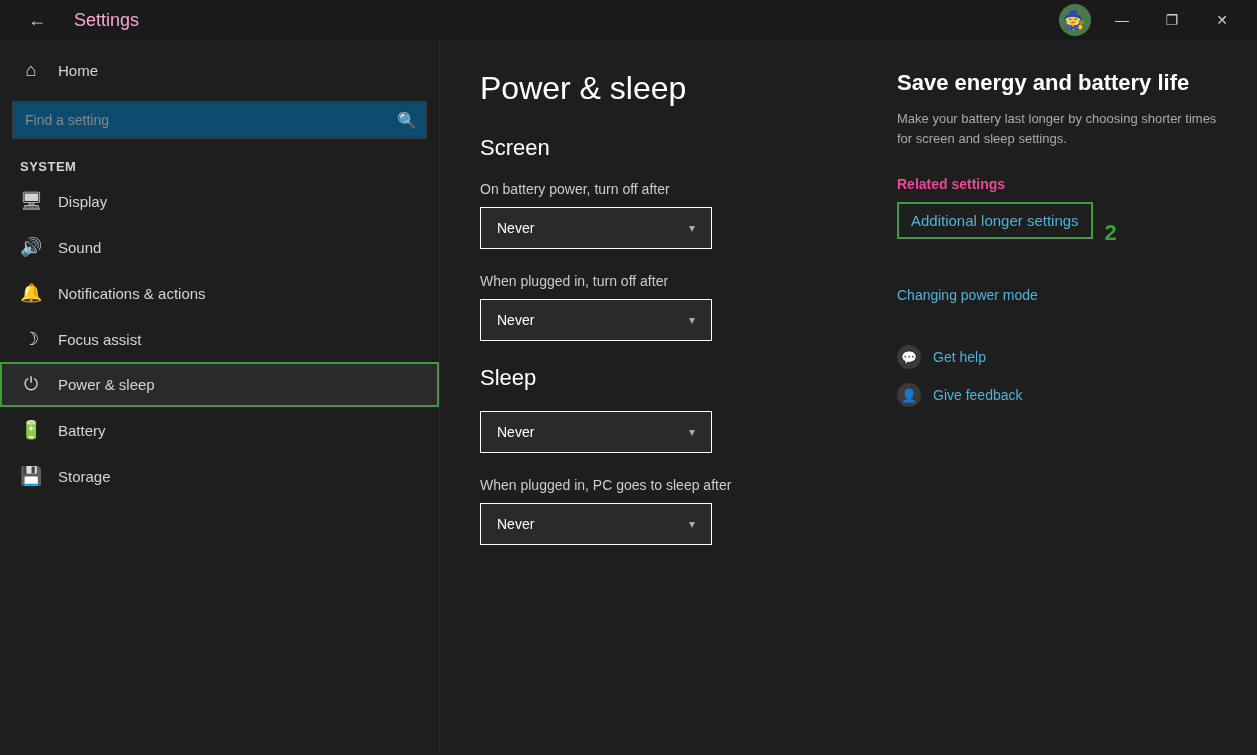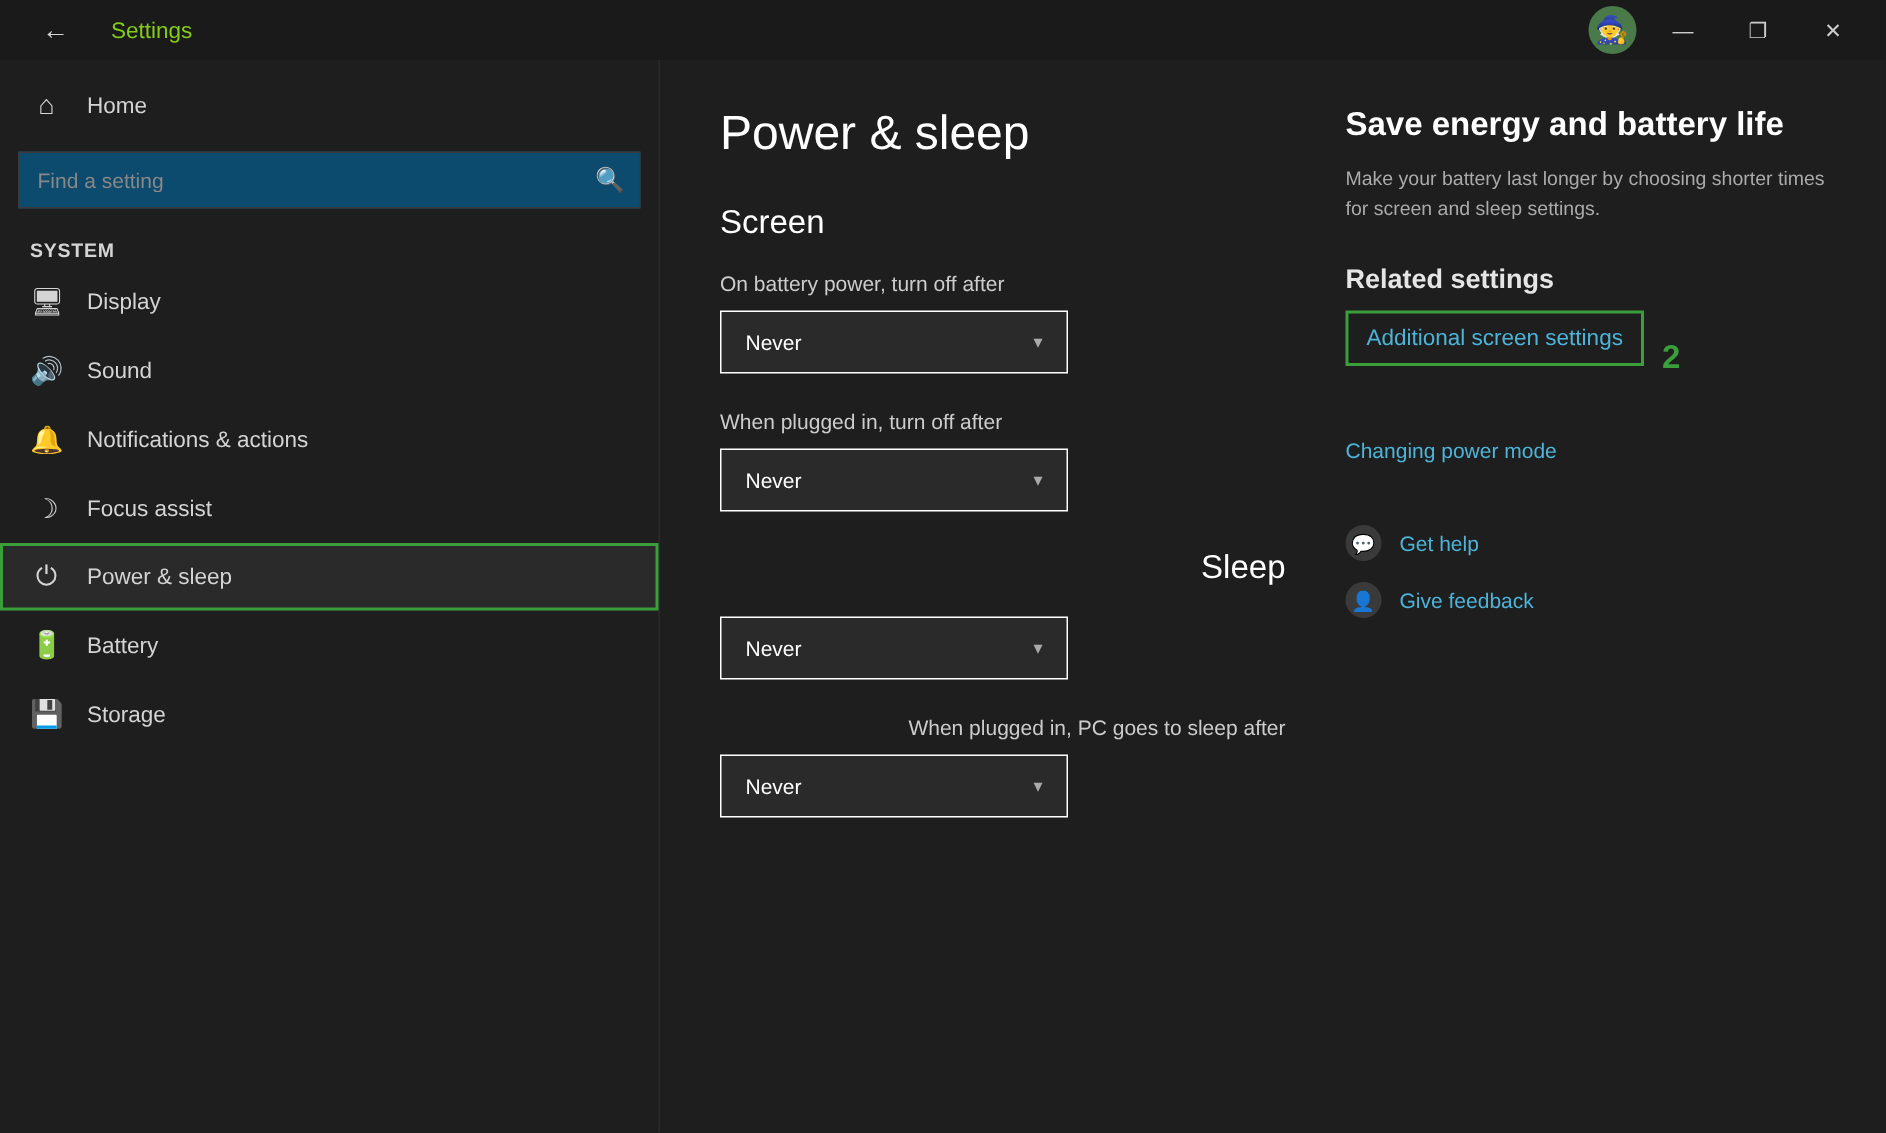--- a/index.html
+++ b/index.html
@@ -23,22 +23,22 @@
       justify-content: space-between;
       padding: 0 12px;
       flex-shrink: 0;
     }
     .title-bar-left {
       display: flex;
       align-items: center;
       gap: 12px;
     }
     .title-bar-title {
-      font-size: 15px;
-      color: #84cc16;
+      font-size: 18px;
+      color: #f9a8d4;
     }
     .title-bar-controls {
       display: flex;
       align-items: center;
       gap: 4px;
     }
     .title-bar-btn {
       width: 46px;
       height: 40px;
       background: transparent;
@@ -196,23 +196,23 @@
       color: #ffffff;
       margin-bottom: 13px;
     }
     .right-desc {
       font-size: 13px;
       color: #aaaaaa;
       line-height: 1.5;
       margin-bottom: 28px;
     }
     .related-settings-label {
-      font-size: 18px;
+      font-size: 14px;
       font-weight: 600;
-      color: #e5e5e5;
+      color: #ec4899;
       margin-bottom: 10px;
     }
     .link-item {
       display: inline-block;
       color: #4db4d8;
       font-size: 14px;
       cursor: pointer;
       text-decoration: none;
       margin-bottom: 28px;
     }
@@ -256,21 +256,21 @@
       height: 24px;
       background: #3a3a3a;
       border-radius: 50%;
       display: flex;
       align-items: center;
       justify-content: center;
       font-size: 13px;
       color: #aaa;
       flex-shrink: 0;
     }
-    .sleep-section { margin-top: 24px; text-align: right; }
+    .sleep-section { margin-top: 24px; }
   </style>
 </head>
 <body>
 
 <div class="title-bar">
   <div class="title-bar-left">
     <div class="back-btn">
       <span>←</span>
     </div>
     <span class="title-bar-title">Settings</span>
@@ -364,21 +364,21 @@
         </div>
       </div>
     </div>
 
     <div class="content-right">
       <div class="right-heading">Save energy and battery life</div>
       <div class="right-desc">Make your battery last longer by choosing shorter times for screen and sleep settings.</div>
 
       <div class="related-settings-label">Related settings</div>
       <div style="display:flex;align-items:center;margin-bottom:24px;">
-        <a class="additional-power-link">Additional screen settings</a>
+        <a class="additional-power-link">Additional longer settings</a>
         <span class="badge-2">2</span>
       </div>
 
       <div class="help-section">
 
         <div class="help-item">
           <a class="link-item">Changing power mode</a>
         </div>
 
         <div class="help-item">

